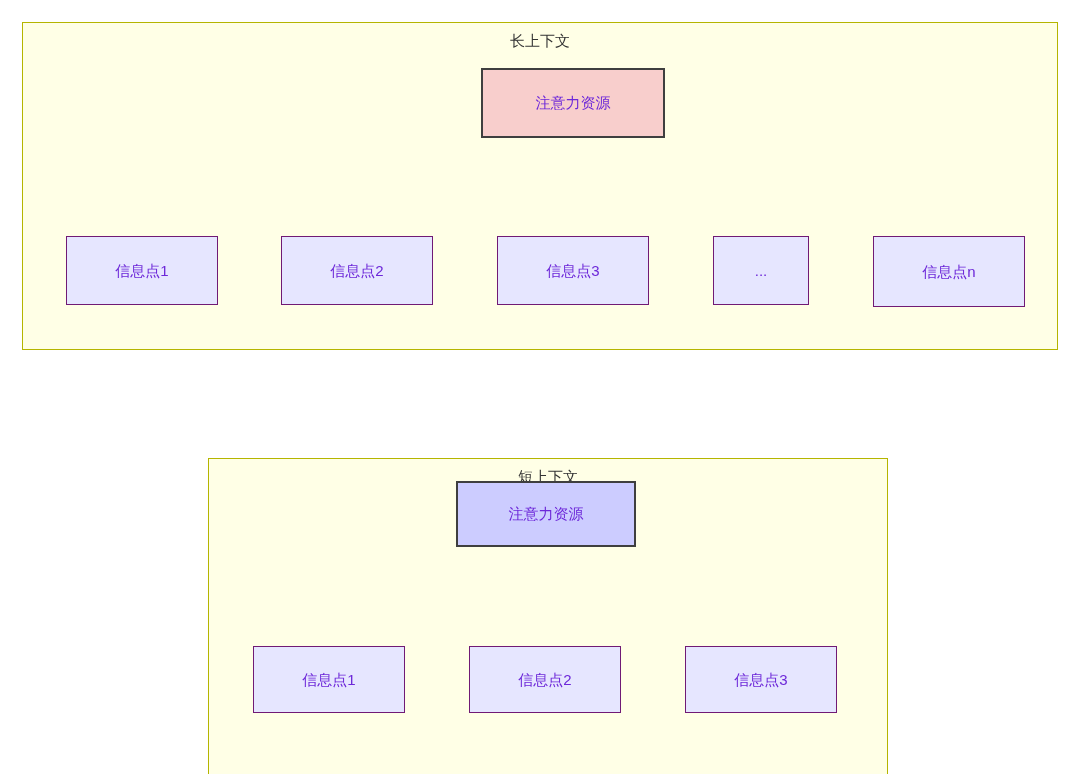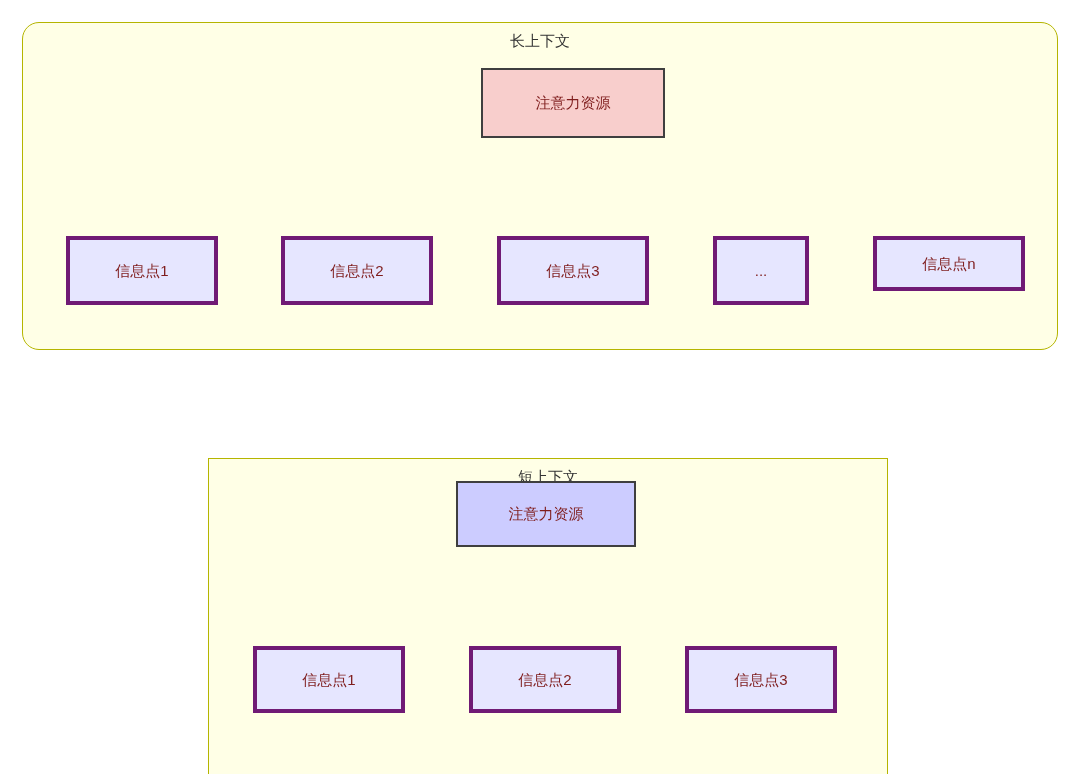--- a/index.html
+++ b/index.html
@@ -25,21 +25,20 @@
     position: absolute;
     background: #ffffe6;
     border: 1px solid #b5b500;
     box-sizing: border-box;
   }
   #panel-long {
     left: 22px;
     top: 22px;
     width: 1036px;
     height: 328px;
-    border-radius: 17px;
   }
   #panel-short {
     left: 208px;
     top: 430px;
     width: 680px;
     height: 326px;
     margin-top: 28px;
   }
   .panel-title {
     position: absolute;
@@ -54,45 +53,45 @@
   #panel-long .panel-title { top: 9px; }
   #panel-short .panel-title { top: 9px; }
 
   .node {
     position: absolute;
     box-sizing: border-box;
     display: flex;
     align-items: center;
     justify-content: center;
     font-size: 15px;
-    color: #7f1d1d;
+    color: #6d28d9;
     line-height: 1.2;
     text-align: center;
     white-space: nowrap;
   }
   .node-root-pink {
     background: #f8cecc;
     border: 2px solid #3f3f3f;
   }
   .node-root-blue {
     background: #ccccff;
     border: 2px solid #3f3f3f;
   }
   .node-leaf {
     background: #e6e6ff;
-    border: 4px solid #701a75;
+    border: 1px solid #701a75;
   }
 
   
   #node-long-root   { left: 481px; top: 68px;  width: 184px; height: 70px; }
   #node-long-leaf-1 { left: 66px;  top: 236px; width: 152px; height: 69px; }
   #node-long-leaf-2 { left: 281px; top: 236px; width: 152px; height: 69px; }
   #node-long-leaf-3 { left: 497px; top: 236px; width: 152px; height: 69px; }
   #node-long-leaf-4 { left: 713px; top: 236px; width: 96px;  height: 69px; }
-  #node-long-leaf-5 { left: 873px; top: 236px; width: 152px; height: 55px; }
+  #node-long-leaf-5 { left: 873px; top: 236px; width: 152px; height: 71px; }
 
   
   #node-short-root   { left: 456px; top: 481px; width: 180px; height: 66px; }
   #node-short-leaf-1 { left: 253px; top: 646px; width: 152px; height: 67px; }
   #node-short-leaf-2 { left: 469px; top: 646px; width: 152px; height: 67px; }
   #node-short-leaf-3 { left: 685px; top: 646px; width: 152px; height: 67px; }
 
   #edges {
     position: absolute;
     left: 0;

